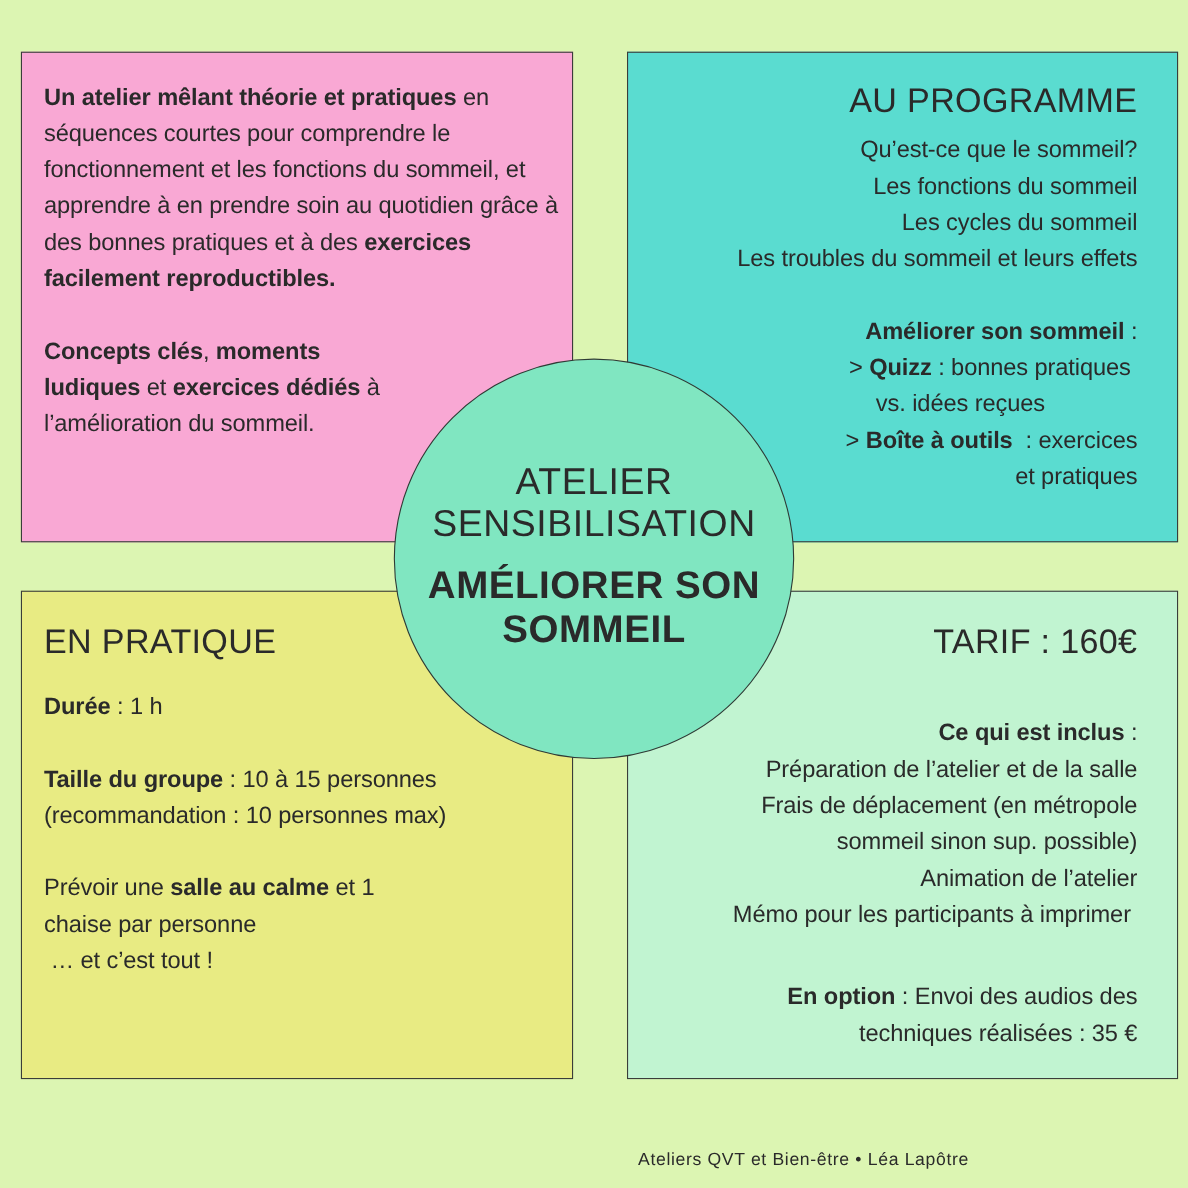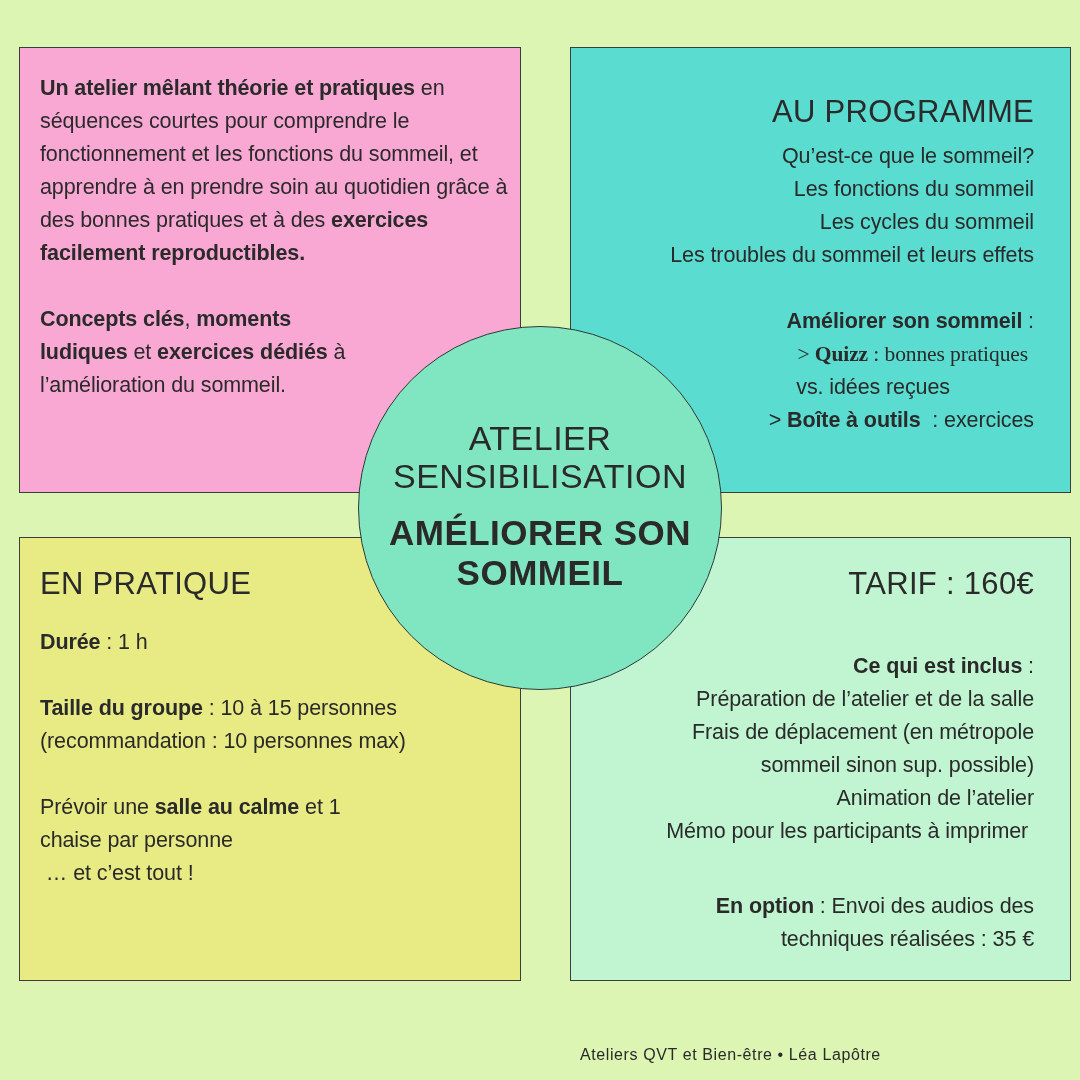--- a/index.html
+++ b/index.html
@@ -49,31 +49,32 @@
 <div class="box" id="box-tl">
   <div id="tl-content" class="txt left">
     <div><b>Un atelier mêlant théorie et pratiques</b><span> en séquences courtes pour comprendre le fonctionnement et les fonctions du sommeil, et apprendre à en prendre soin au quotidien grâce à des bonnes pratiques et à des </span><b>exercices facilement reproductibles.</b></div>
     <div class="gap"></div>
     <div style="width:340px;"><b>Concepts clés</b><span>, </span><b>moments ludiques</b><span> et </span><b>exercices dédiés</b><span> à l’amélioration du sommeil.</span></div>
   </div>
 </div>
 
 <div class="box" id="box-tr">
   <div id="tr-content" class="right">
-    <div class="heading" style="margin-bottom:8px;margin-top:20px;">AU PROGRAMME</div>
+    <div class="heading" style="margin-bottom:8px;">AU PROGRAMME</div>
     <div class="txt">
       <div>Qu’est-ce que le sommeil?</div>
       <div>Les fonctions du sommeil</div>
       <div>Les cycles du sommeil</div>
       <div>Les troubles du sommeil et leurs effets</div>
       <div class="gap"></div>
       <div><b>Améliorer son sommeil</b><span> :</span></div>
-      <div style="padding-right:6px;font-family:Liberation Serif, serif;"><span>&gt; </span><b>Quizz</b><span> : bonnes pratiques</span></div>
+      <div style="padding-right:6px;"><span>&gt; </span><b>Quizz</b><span> : bonnes pratiques</span></div>
       <div style="padding-right:84px;">vs. idées reçues</div>
       <div><span>&gt; </span><b>Boîte à outils</b><span style="white-space:pre;">  : exercices</span></div>
+      <div>et pratiques</div>
     </div>
   </div>
 </div>
 
 <div class="box" id="box-bl">
   <div id="bl-content" class="left">
     <div class="heading" style="margin-bottom:22px;">EN PRATIQUE</div>
     <div class="txt">
       <div><b>Durée</b><span> : 1 h</span></div>
       <div class="gap"></div>

